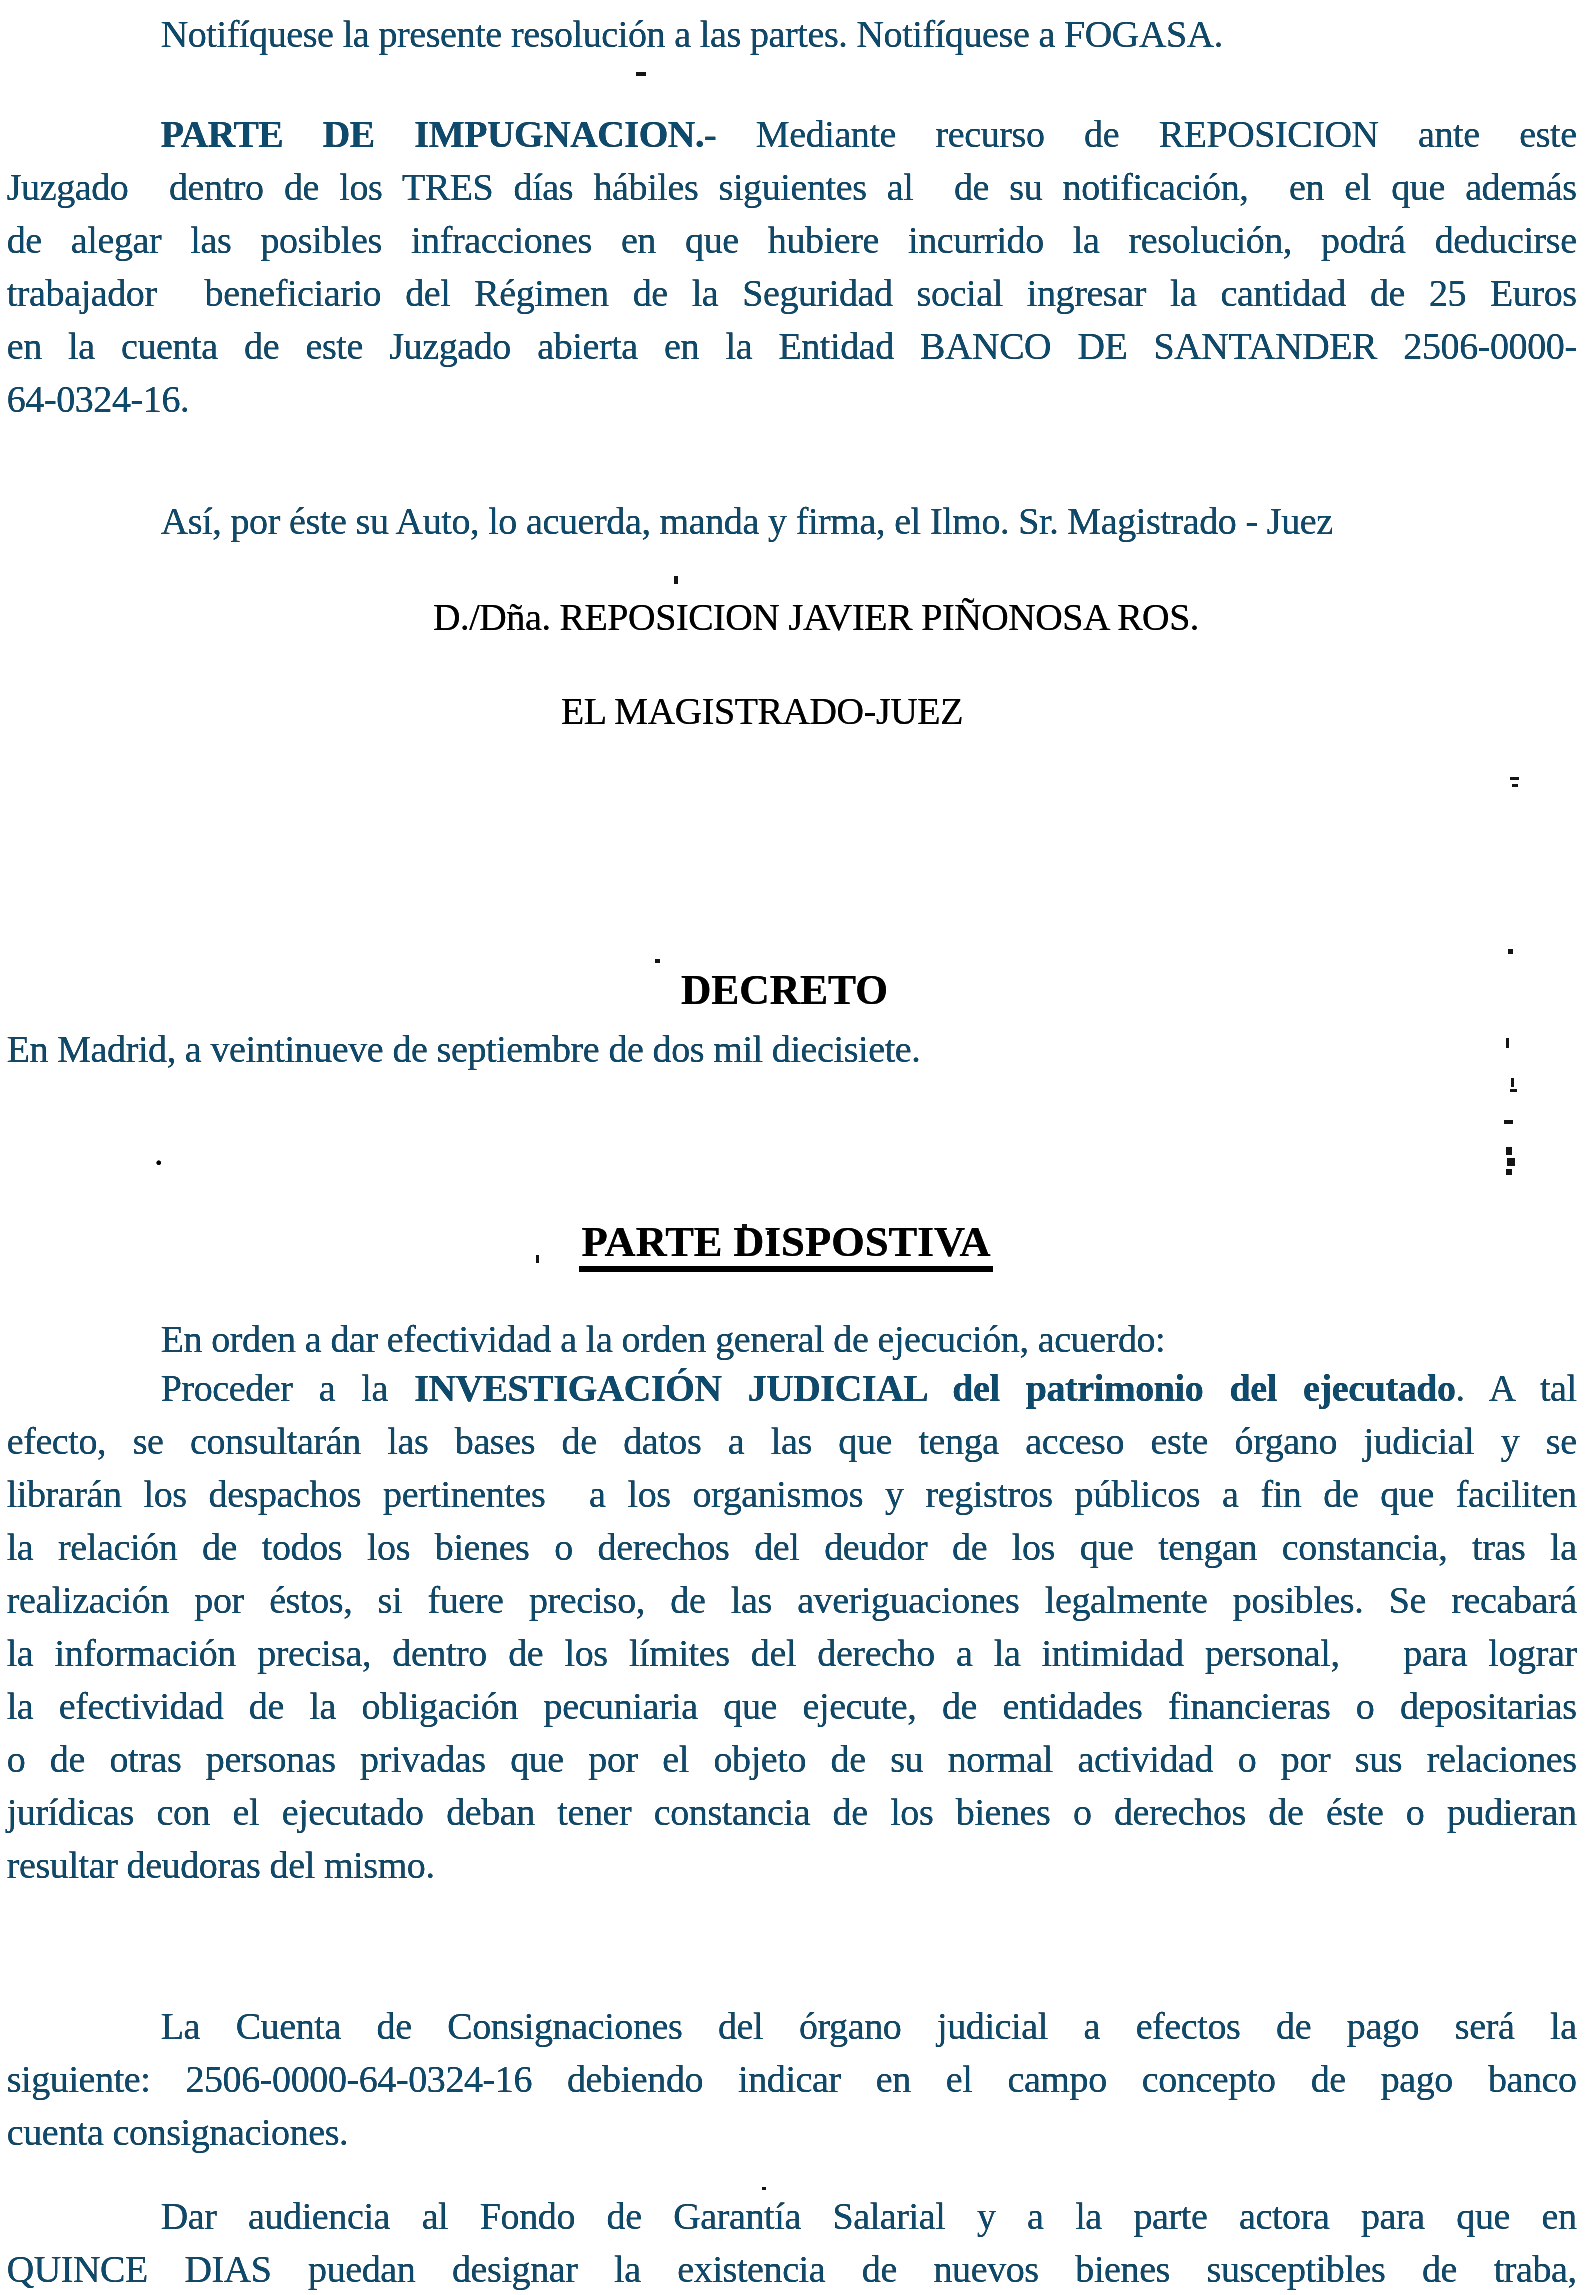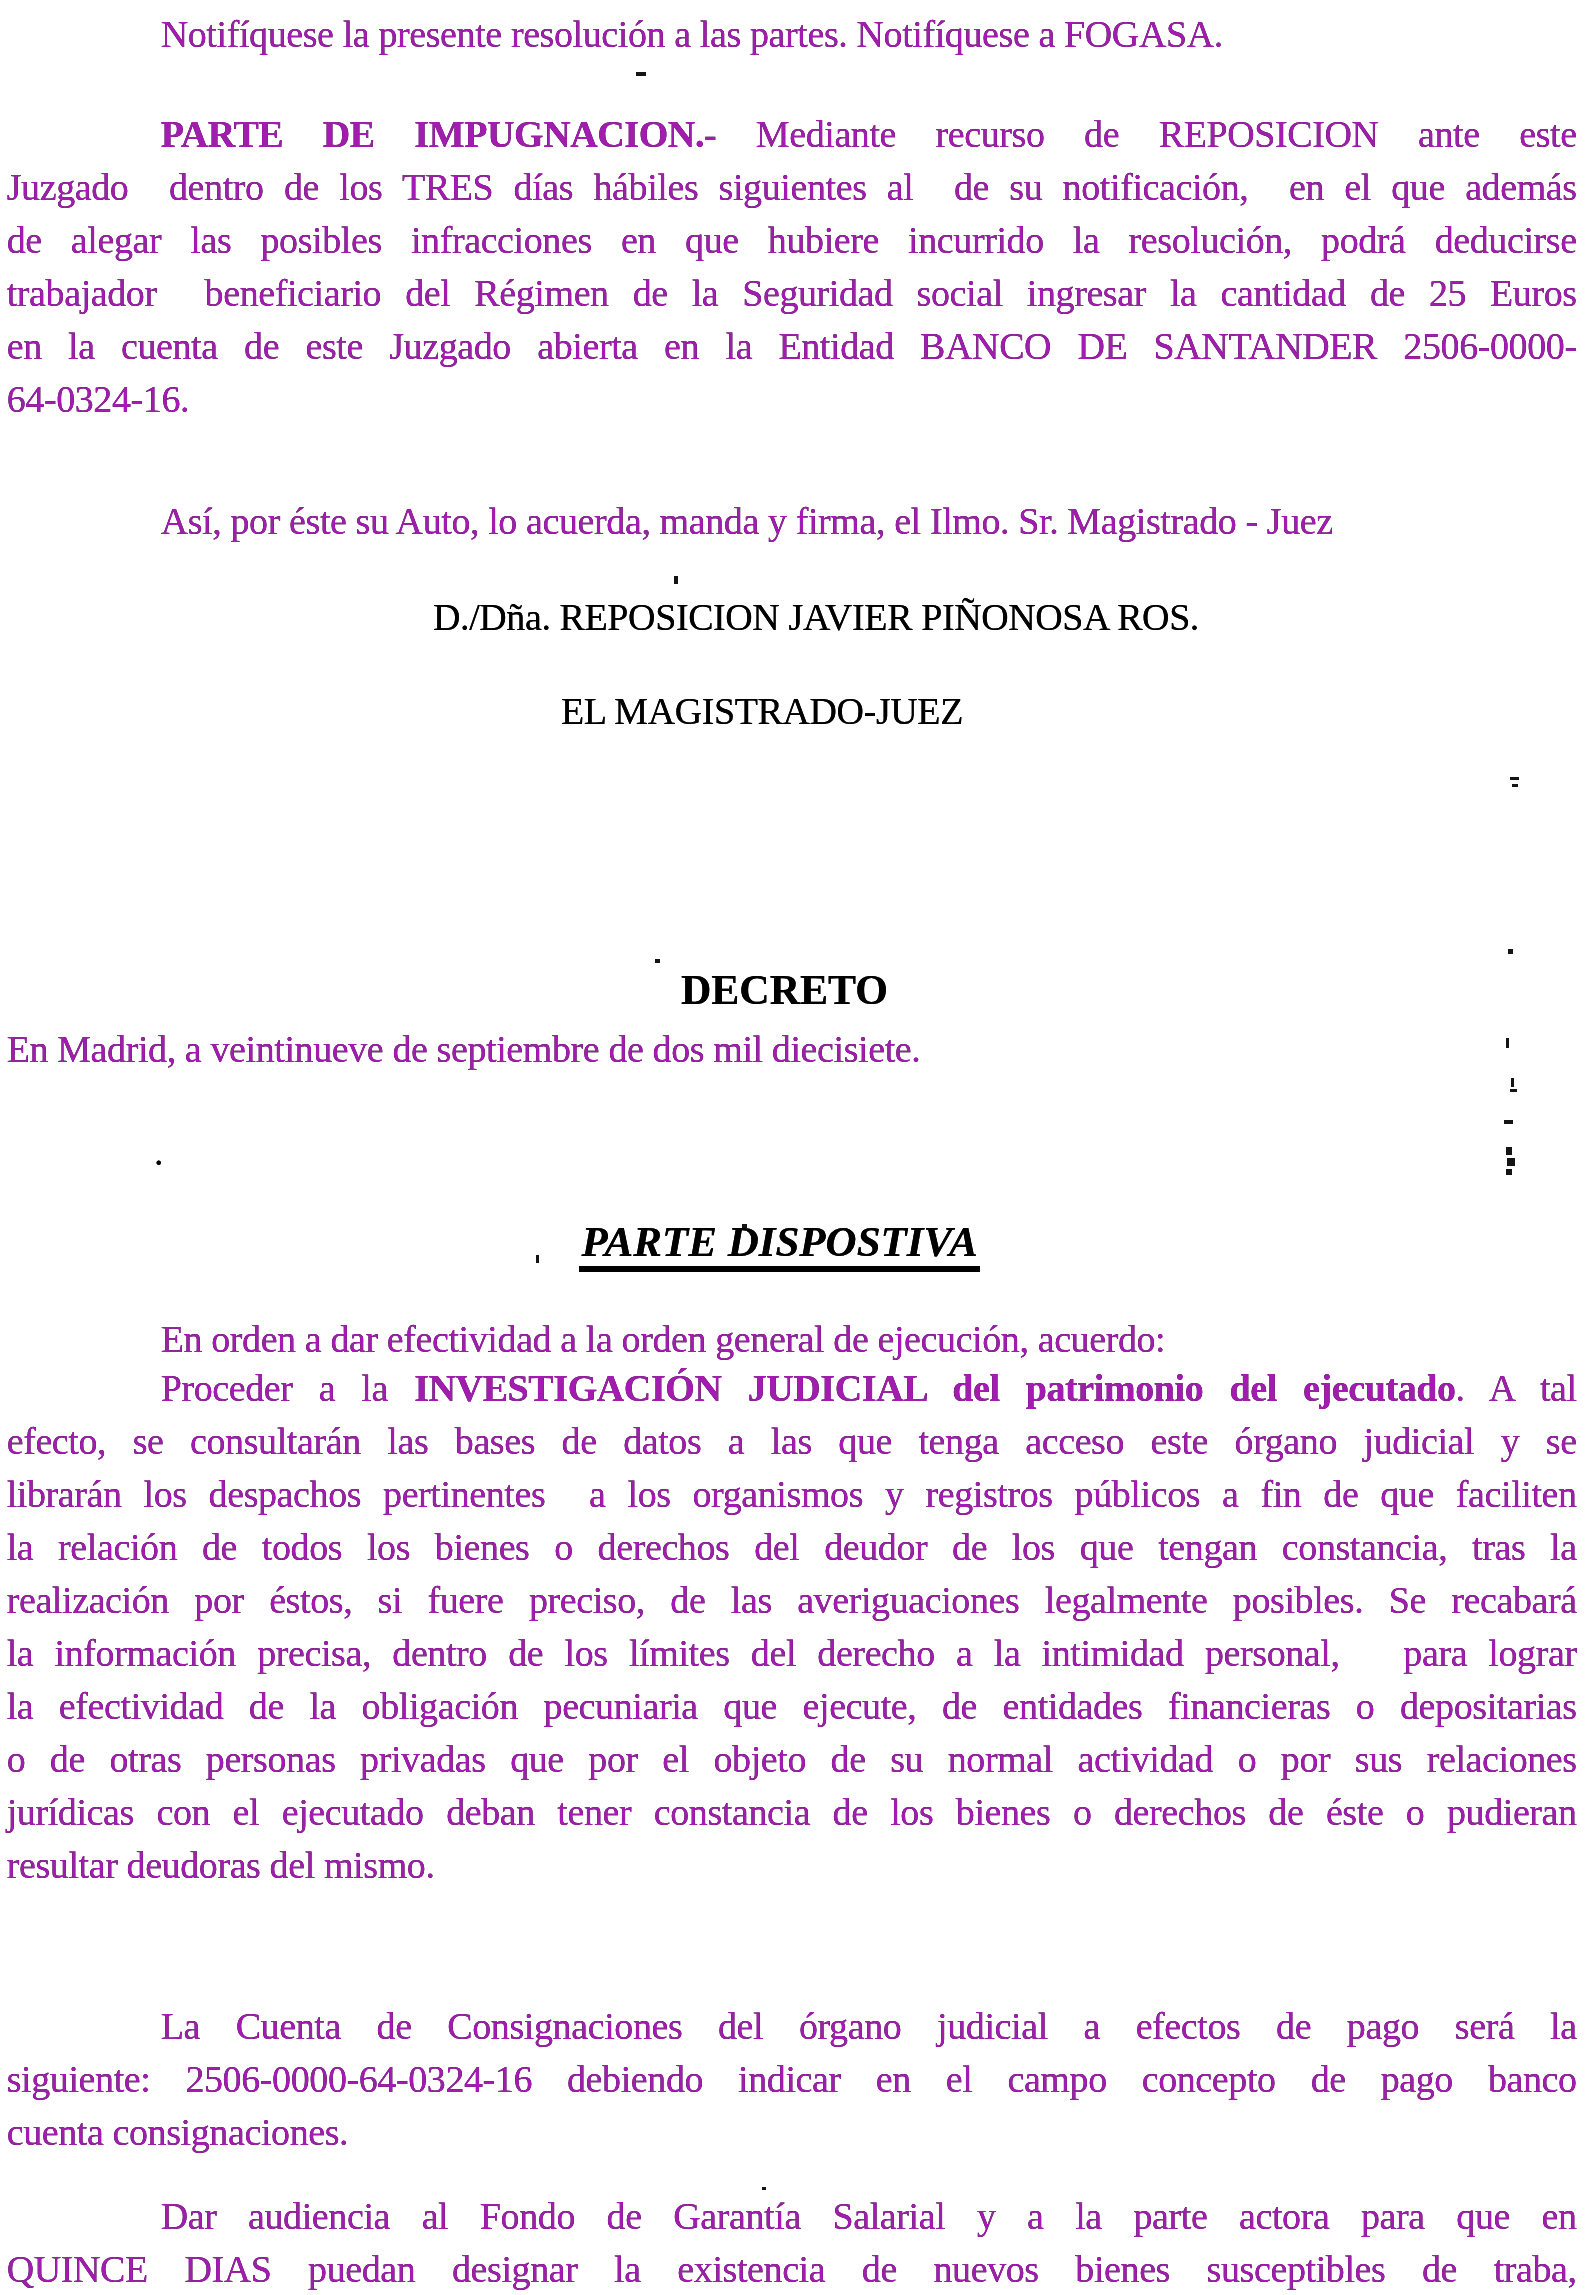--- a/index.html
+++ b/index.html
@@ -12,21 +12,21 @@
     font-family:"Liberation Serif","DejaVu Serif",serif;
     color:#000;
     -webkit-font-smoothing:antialiased;
   }
   .par{
     position:absolute;
     left:6.7px;
     width:1570px;
     font-size:38px;
     letter-spacing:-0.4px;
-    color:#a21caf;
+    color:#0c4a6e;
     text-shadow:0 0 0.3px #000;
   }
   .line{
     height:53px;
     line-height:53px;
     white-space:nowrap;
     overflow:visible;
   }
   .jl{
     white-space:normal;
@@ -96,21 +96,21 @@
   <div class="abs" style="left:561px;top:685px;">EL MAGISTRADO-JUEZ</div>
 
   <div class="abs h1" style="left:681px;top:926px;">DECRETO</div>
 
   <div class="par" style="top:1023px;">
     <div class="line">En Madrid, a veintinueve de septiembre de dos mil diecisiete.</div>
   </div>
 
   <div class="abs" style="left:154px;top:1126px;">.</div>
 
-  <div class="abs h2" style="left:579px;top:1215px;font-style:italic;"><span class="u">PARTE DISPOSTIVA</span></div>
+  <div class="abs h2" style="left:579px;top:1215px;"><span class="u">PARTE DISPOSTIVA</span></div>
 
   <div class="par" style="top:1313px;">
     <div class="line ind">En orden a dar efectividad a la orden general de ejecución, acuerdo:</div>
   </div>
 
   <div class="par" style="top:1362px;">
     <div class="line jl ind"><span>Proceder a la </span><span class="b">INVESTIGACIÓN JUDICIAL del patrimonio del ejecutado</span><span>. A tal</span></div>
     <div class="line jl">efecto, se consultarán las bases de datos a las que tenga acceso este órgano judicial y se</div>
     <div class="line jl">librarán los despachos pertinentes&nbsp; a los organismos y registros públicos a fin de que faciliten</div>
     <div class="line jl">la relación de todos los bienes o derechos del deudor de los que tengan constancia, tras la</div>

